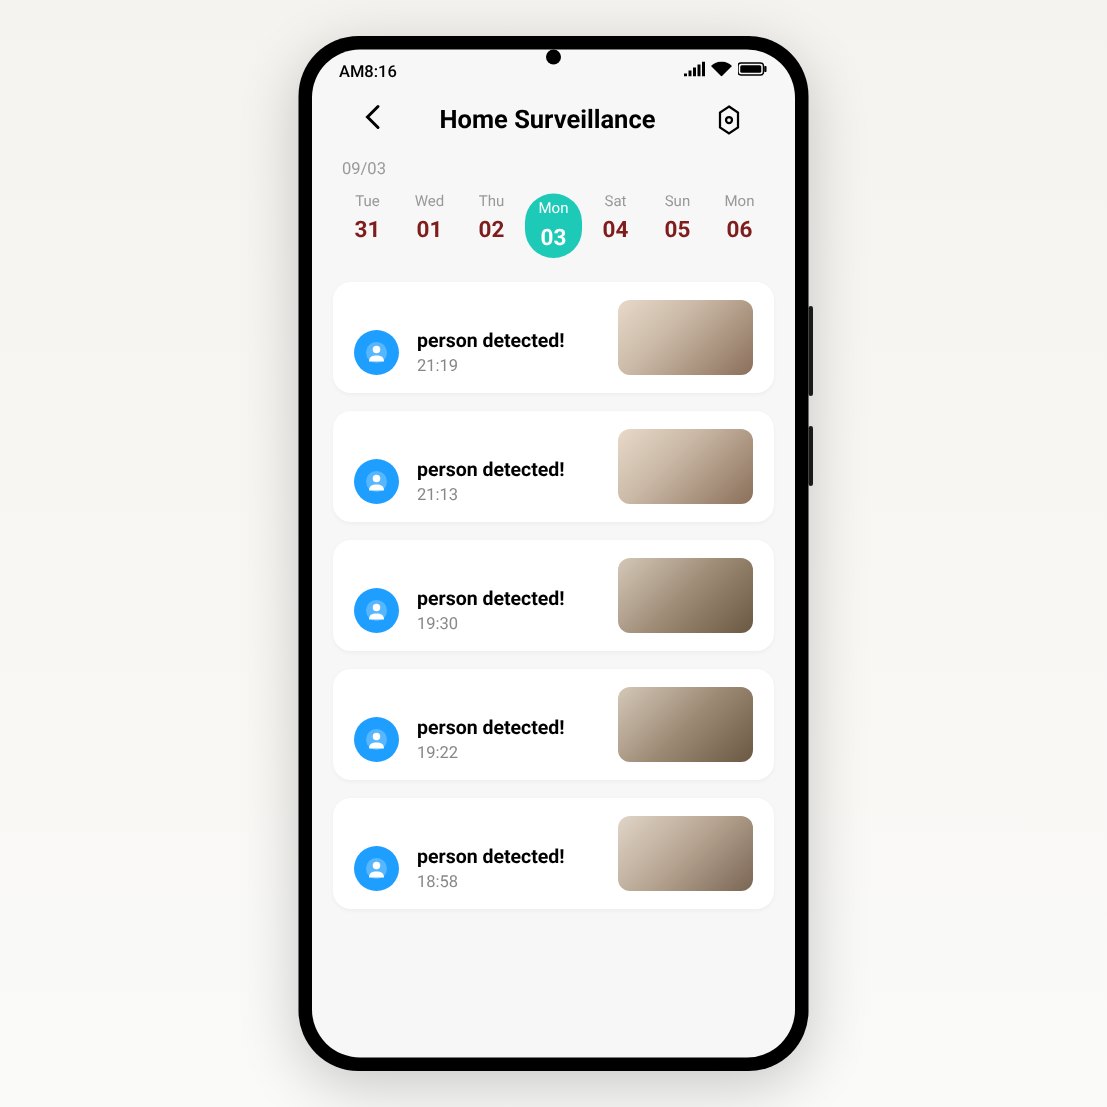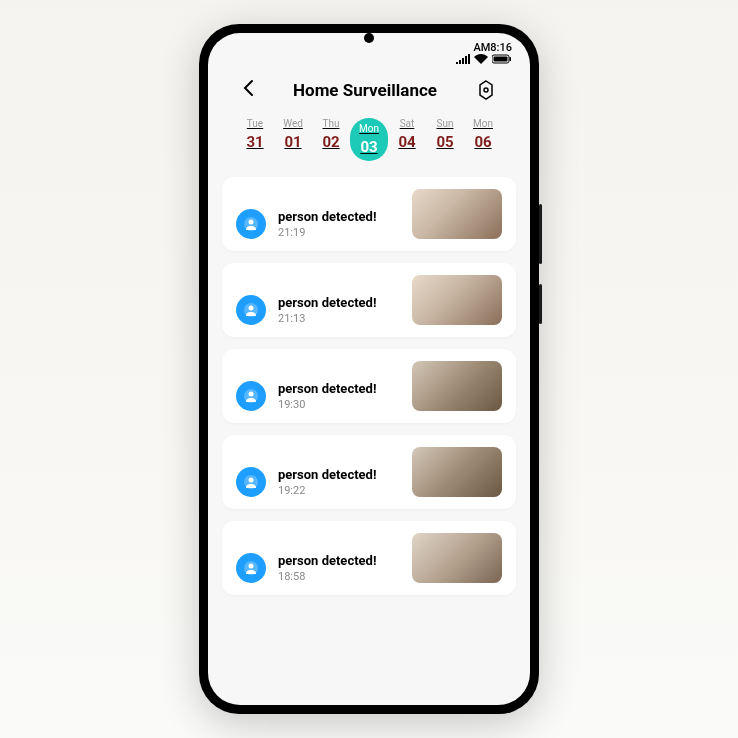--- a/index.html
+++ b/index.html
@@ -55,26 +55,25 @@
       transform: translateX(-50%);
       width: 10px;
       height: 10px;
       background: #000;
       border-radius: 50%;
       z-index: 100;
     }
     .status-bar {
       display: flex;
       justify-content: space-between;
-      align-items: flex-end;
+      align-items: flex-start;
       padding: 8px 18px 4px;
       font-size: 11px;
       font-weight: 500;
       color: #000;
-      flex-direction: column;
     }
     .status-icons {
       display: flex;
       gap: 4px;
       align-items: center;
     }
     .header {
       display: flex;
       align-items: center;
       justify-content: space-between;
@@ -91,23 +90,22 @@
       color: #000;
     }
     .settings-btn svg { display: block; }
     .date-label {
       padding: 4px 20px;
       font-size: 11px;
       color: #999;
     }
     .calendar {
       display: flex;
-      justify-content: center;
+      justify-content: space-between;
       padding: 6px 18px 16px;
-      text-decoration: underline;
     }
     .day {
       display: flex;
       flex-direction: column;
       align-items: center;
       gap: 4px;
       width: 38px;
     }
     .day-name {
       font-size: 10px;
@@ -221,20 +219,21 @@
       </div>
       <div class="title">Home  Surveillance</div>
       <div class="settings-btn">
         <svg width="20" height="20" viewBox="0 0 20 20">
             <path d="M10 1l6 4v10l-6 4-6-4V5z" fill="none" stroke="#000" stroke-width="1.5"></path>
             <circle cx="10" cy="10" r="2" fill="none" stroke="#000" stroke-width="1.5"></circle>
           </svg>
       </div>
     </div>
 
+    <div class="date-label">09/03</div>
 
     <div class="calendar" id="calendar">
         <div class="day">
           <span class="day-name">Tue</span>
           <span class="day-num">31</span>
         </div>
         <div class="day">
           <span class="day-name">Wed</span>
           <span class="day-num">01</span>
         </div>

